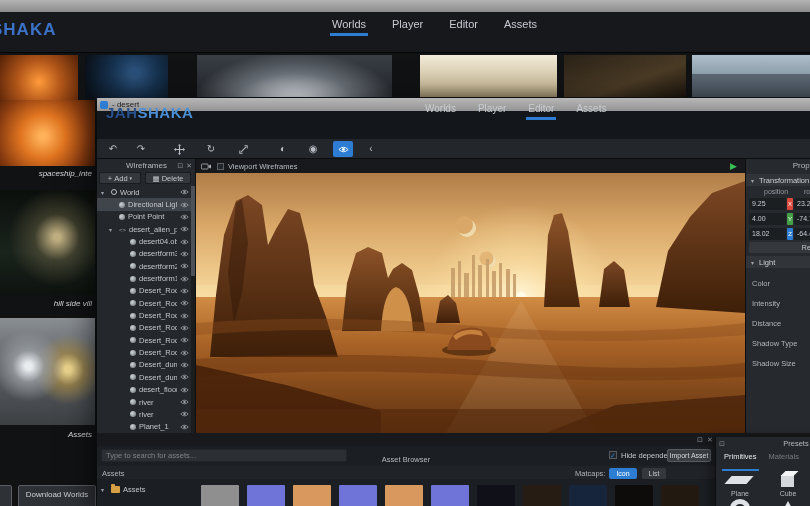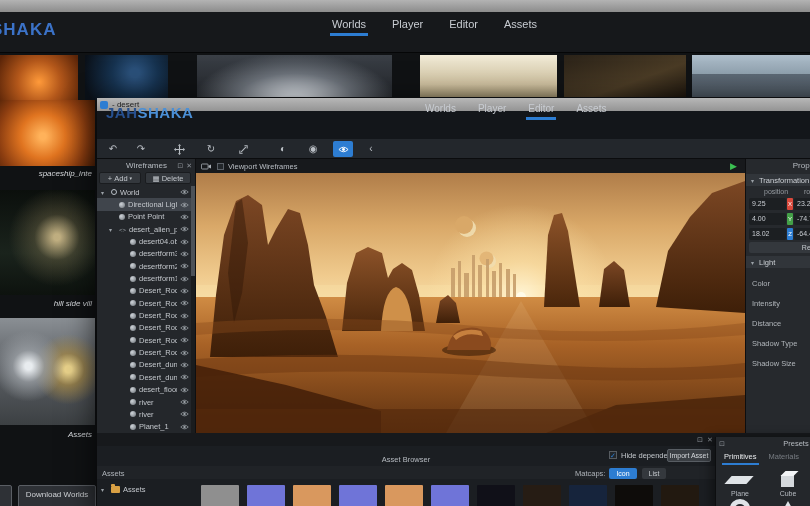--- a/index.html
+++ b/index.html
@@ -103,21 +103,21 @@
   .folder-ico{width:9px;height:7px;background:#d8a044;border-radius:1px;position:relative;}
   .folder-ico::before{content:"";position:absolute;left:0;top:-2px;width:4px;height:2px;background:#d8a044;border-radius:1px 1px 0 0;}
   .swatches{position:absolute;left:104px;top:387px;display:flex;gap:8px;}
   .swatch{width:38px;height:24px;border-radius:1px;flex:none;}
 
   
   .prpanel{left:618px;top:339px;width:160px;height:73px;background:#24272b;border-left:1px solid #0d0e10;box-shadow:-4px 0 10px rgba(0,0,0,.4);}
   .pr-title{position:absolute;left:0;top:2px;width:160px;text-align:center;font-size:7.5px;color:#b6bbc1;}
   .pr-ico{position:absolute;left:3px;top:3px;font-size:7px;color:#8a8f95;line-height:1;}
   .pr-tabs{position:absolute;left:8px;top:15px;gap:12px;font-size:7.5px;}
-  .pr-tabs .tab{padding-bottom:4px;color:#787d83;}
+  .pr-tabs .tab{padding-bottom:10px;color:#787d83;}
   .pr-tabs .tab.active{color:#e8eaec;}
   .pr-tabs .tab.active::after{height:2px;}
   .pr-grid{position:absolute;left:0;top:31px;display:flex;}
   .pr-cell{width:48px;text-align:center;}
   .pr-shape{width:26px;height:20px;margin:1px auto 0;position:relative;}
   .pr-shape.plane::before{content:"";position:absolute;left:1px;top:7px;width:22px;height:8px;background:#dfe3e7;transform:skewX(-42deg);}
   .pr-shape.cube::before{content:"";position:absolute;left:6px;top:6px;width:13px;height:12px;background:#d4d8dc;}
   .pr-shape.cube::after{content:"";position:absolute;left:8px;top:2px;width:13px;height:5px;background:#f2f4f6;transform:skewX(-45deg);}
   .pr-name{font-size:7px;color:#b6bbc1;margin-top:1px;}
   .pr-torus{position:absolute;left:14px;top:62px;width:20px;height:18px;border:5px solid #dfe3e7;border-radius:50%;}
@@ -538,20 +538,21 @@
 
           <div class="p-field">Shadow Size</div>
         </div>
     </div>
 
     <div class="abs ab-titlebar"></div>
     <div class="ab-title" style="top:357px">Asset Browser</div>
     <span class="ab-ico" style="left:600px;top:338px">⊡</span>
     <span class="ab-ico" style="left:610px;top:338px">✕</span>
 
+    <input class="ab-search" placeholder="Type to search for assets..." style="">
     <span class="ab-check">✓</span>
     <span class="ab-dep">Hide dependencies</span>
     <div class="ab-import">Import Asset</div>
 
     <div class="abs ab-secbar"></div>
     <div class="ab-secname">Assets</div>
     <div class="ab-display">Matcaps:</div>
     <div class="ab-toggle on" style="left:512px;width:28px">Icon</div>
     <div class="ab-toggle" style="left:545px;width:24px">List</div>
 

